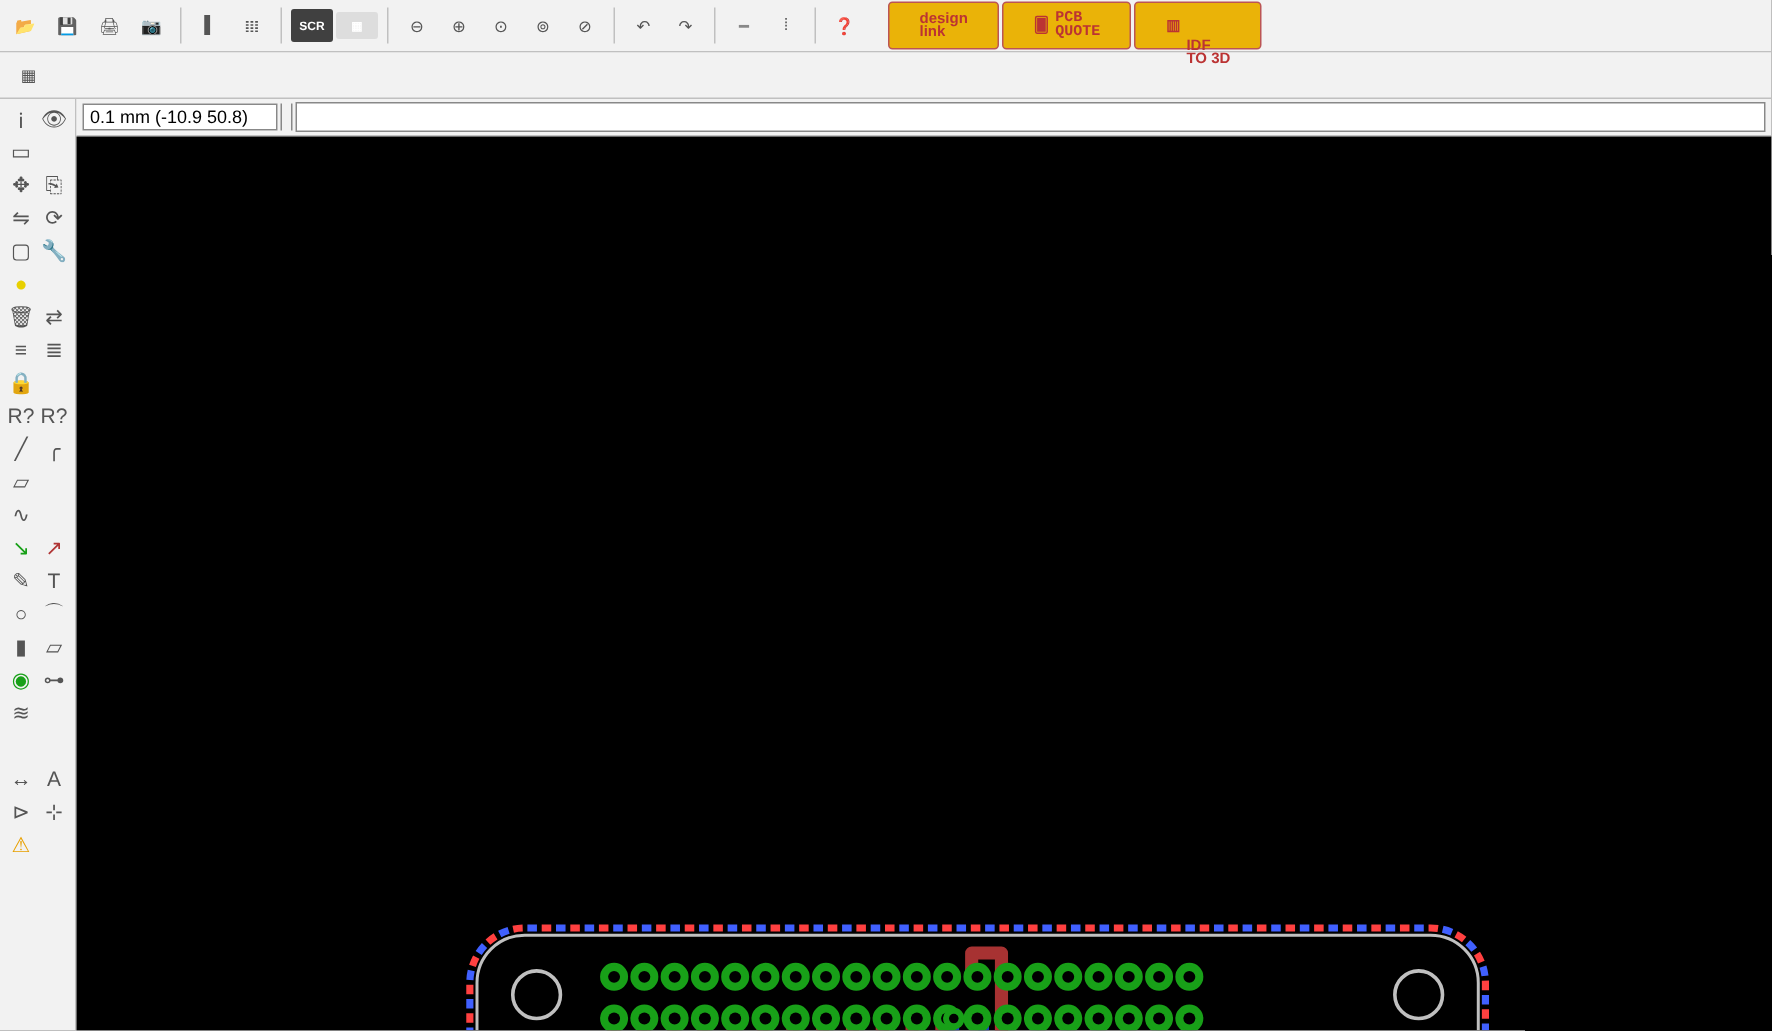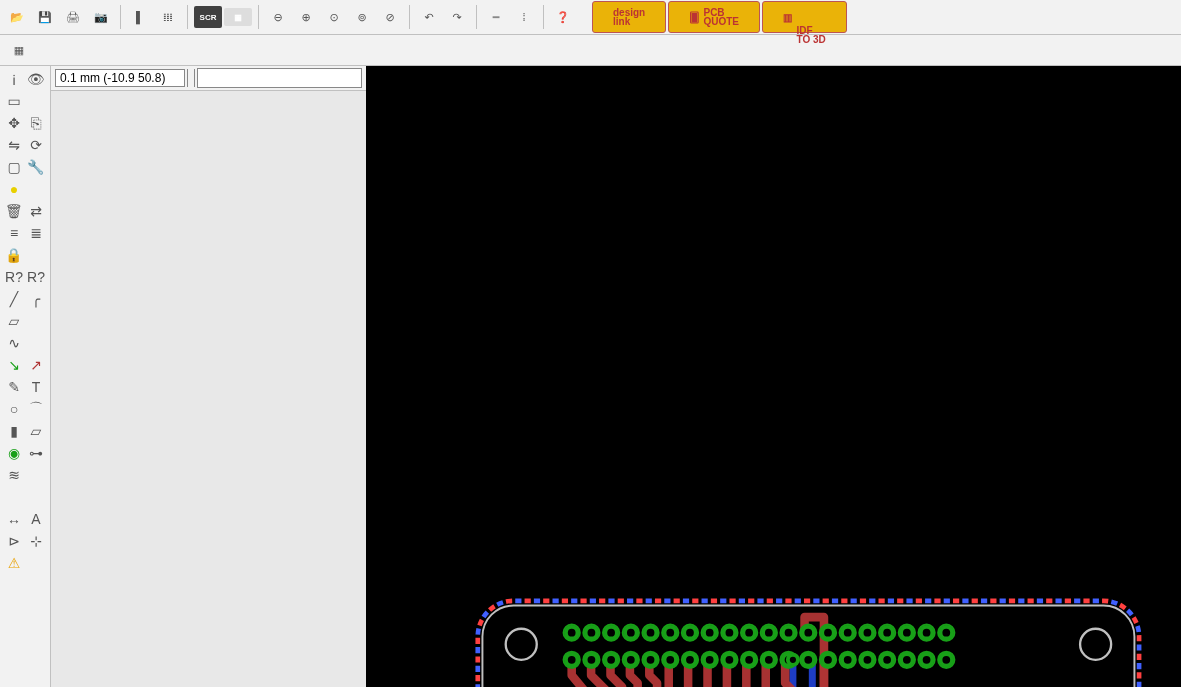--- a/index.html
+++ b/index.html
@@ -27,21 +27,21 @@
   .main-row { display: flex; height: calc(100% - 66px); }
   .left-panel {
     width: 50px; background: #f2f2f2; border-right: 1px solid #c0c0c0;
     display: flex; flex-direction: column; padding: 2px 0; gap: 0;
   }
   .lp-row { display: flex; gap: 0; justify-content: center; }
   .lp-btn {
     width: 22px; height: 22px; display: flex; align-items: center; justify-content: center;
     color: #555; font-size: 14px;
   }
-  .editor-col { flex: 1; display: flex; }
+  .editor-col { flex: 1; display: flex; flex-direction: column; }
   .coord-row {
     height: 24px; display: flex; align-items: center; gap: 2px; background: #f2f2f2;
     border-bottom: 1px solid #c0c0c0; padding: 0 4px;
   }
   .coord-box {
     border: 1px solid #888; background: #fff; padding: 1px 4px; font-size: 12px;
     min-width: 120px;
   }
   .cmd-input {
     flex: 1; height: 18px; border: 1px solid #888; background: #fff; padding: 0 4px;
@@ -79,21 +79,21 @@
     <div class="tbtn">⁞</div>
     <div class="sep"></div>
     <div class="tbtn">❓</div>
     <div style="width: 12px;"></div>
     <div class="bigbtn">
       <span style="white-space: pre; line-height: 9px;">design
 link</span>
     </div>
     <div class="bigbtn">
       <span>🂠</span>
-      <span style="white-space: pre; line-height: 9px;">PCB
+      <span style="white-space: pre; line-height: 9px; font-family: Liberation Mono, monospace;">PCB
 QUOTE</span>
     </div>
     <div class="bigbtn">
       <span>▥</span>
       <span style="white-space: pre; line-height: 9px; margin-top: 35px;">IDF
 TO 3D</span>
     </div>
   </div>
 
 <div class="toolbar-second">

